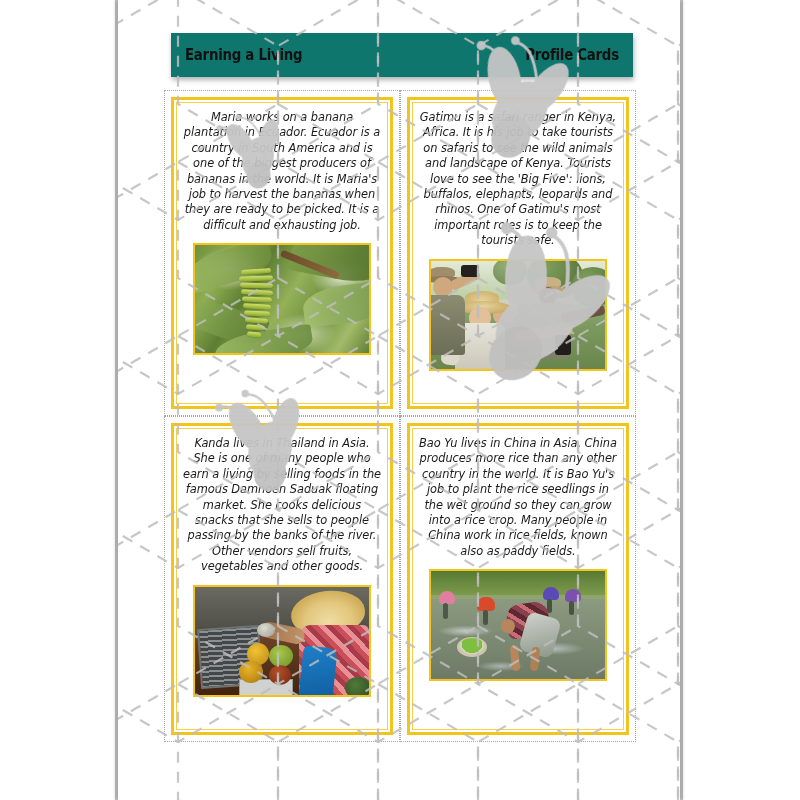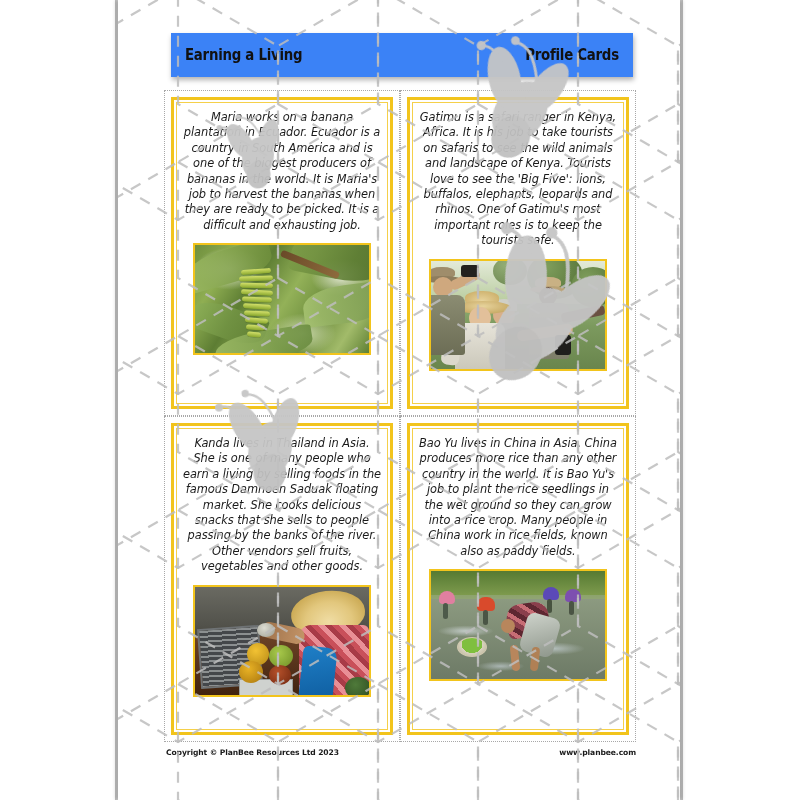--- a/index.html
+++ b/index.html
@@ -49,21 +49,21 @@
     z-index: 40;
   }
 
   
   .title-bar {
     position: absolute;
     left: 53px;
     top: 33px;
     width: 462px;
     height: 44px;
-    background: #3b82f6;
+    background: #0f766e;
     box-shadow: 1px 3px 5px rgba(0,0,0,0.30);
     z-index: 20;
     display: flex;
     align-items: center;
     justify-content: space-between;
     padding: 0 14px;
     box-sizing: border-box;
   }
   .title-text {
     font-family: "DejaVu Sans", sans-serif;
@@ -445,24 +445,20 @@
                           background:#b8865c; border-radius:4px; transform:rotate(-6deg);"></div>
               <div style="position:absolute; left:100px; top:76px; width:8px; height:24px;
                           background:#b08055; border-radius:4px; transform:rotate(6deg);"></div>
             </div>
           </div>
         </div>
       </div>
 
     </div>
 
-    <div class="footer">
-      <div class="footer-text">Copyright © PlanBee Resources Ltd 2023</div>
-      <div class="footer-text">www.planbee.com</div>
-    </div>
 
     <svg class="watermark-layer" viewBox="0 0 562 800" preserveAspectRatio="none">
       <defs>
         <g id="hexcell">
           <polygon points="100,0 200,58 200,174 100,232 0,174 0,58" fill="none" stroke="#bdbdbd" stroke-width="2.2" stroke-dasharray="11 9" opacity="0.85"></polygon>
         </g>
         <g id="bee">
           <ellipse cx="0" cy="0" rx="17" ry="23" fill="#c6c6c6" transform="rotate(22)"></ellipse>
           <ellipse cx="-16" cy="-20" rx="11" ry="22" fill="#c6c6c6" transform="rotate(-26 -16 -20)"></ellipse>
           <ellipse cx="14" cy="-20" rx="10" ry="21" fill="#c6c6c6" transform="rotate(24 14 -20)"></ellipse>

